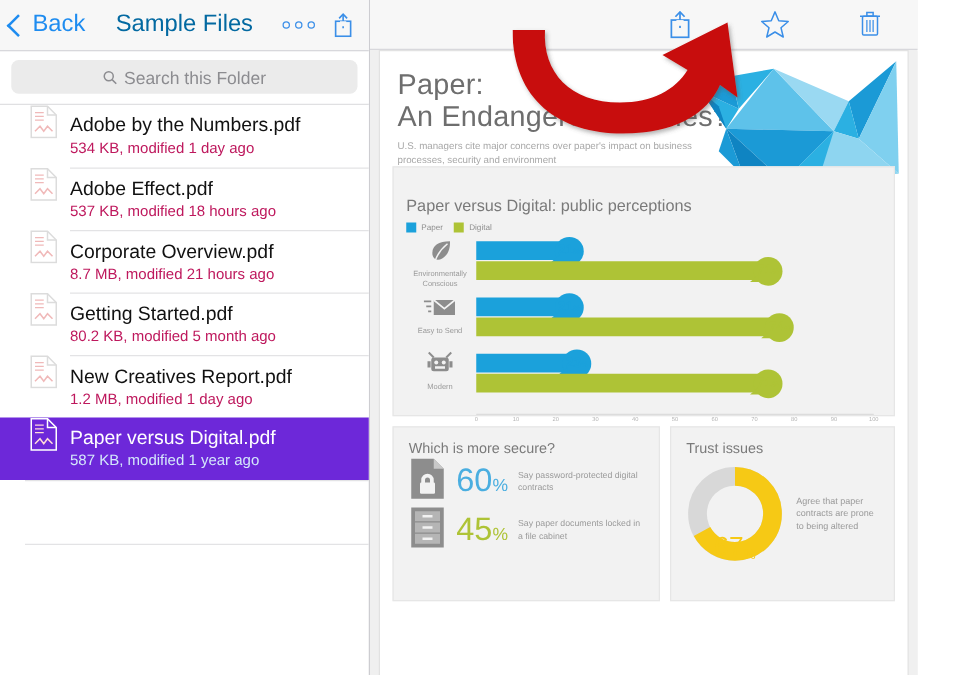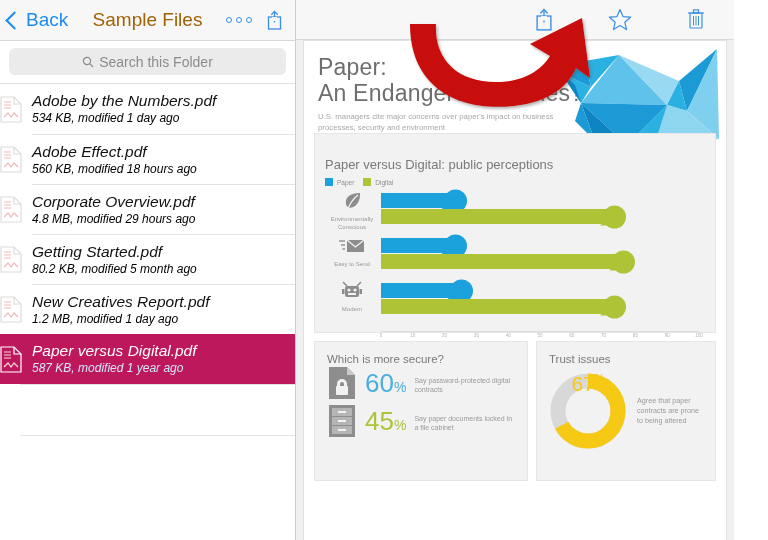--- a/index.html
+++ b/index.html
@@ -9,38 +9,38 @@
     background:#ffffff;
     -webkit-font-smoothing:antialiased;
   }
   .app{position:relative;width:768px;height:540px;display:flex;}
 
   
   .left{position:relative;width:296px;height:540px;background:#ffffff;border-right:1px solid #cdcdd1;box-sizing:border-box;}
   .nav-bar{height:40px;background:#f7f7f7;border-bottom:1px solid #d8d8dc;display:flex;align-items:center;position:relative;}
   .back-btn{display:flex;align-items:center;gap:3px;padding-left:8px;color:#1e8cf0;font-size:19px;cursor:pointer;}
   .chev{display:inline-block;width:11px;height:11px;border-left:2.6px solid #1e8cf0;border-bottom:2.6px solid #1e8cf0;transform:rotate(45deg);margin-right:2px;}
-  .nav-title{position:absolute;left:0;right:0;text-align:center;font-size:19px;color:#a16207;font-weight:400;pointer-events:none;}
+  .nav-title{position:absolute;left:0;right:0;text-align:center;font-size:19px;color:#0369a1;font-weight:400;pointer-events:none;}
   .nav-right{margin-left:auto;display:flex;align-items:center;gap:14px;padding-right:12px;z-index:2;}
   .dots{display:flex;gap:4px;align-items:center;}
   .dots i{display:block;width:6px;height:6px;border:1.3px solid #3b8fe8;border-radius:50%;box-sizing:border-box;}
   .share-ico{width:17px;height:20px;display:block;}
   .search-wrap{padding:7px 9px 8px 9px;background:#ffffff;}
   .search-box{height:27px;background:#ebebeb;border-radius:6px;display:flex;align-items:center;justify-content:center;gap:5px;color:#8c8c90;font-size:14px;}
   .mag{width:12px;height:12px;display:block;}
   .file-list{border-top:1px solid #e0e0e2;}
-  .row{height:50px;display:flex;align-items:center;padding-left:0;box-sizing:border-box;position:relative;cursor:pointer;background:#fff;font-style:italic;}
+  .row{height:50px;display:flex;align-items:flex-start;padding-left:24px;box-sizing:border-box;position:relative;cursor:pointer;background:#fff;}
   .row + .row .row-inner{border-top:1px solid #e3e3e5;}
   .row .row-inner{flex:1;height:100%;display:flex;flex-direction:column;justify-content:center;margin-left:10px;box-sizing:border-box;}
-  .row.sel{background:#be185d;}
+  .row.sel{background:#6d28d9;}
   .row.sel .row-inner{border-top:none;}
   .row.sel .fname{color:#fff;}
   .row.sel .fmeta{color:#d4e7fb;}
   .fname{font-size:15.5px;color:#111;line-height:18px;}
-  .fmeta{font-size:12px;color:#000000;line-height:15px;margin-top:1px;}
+  .fmeta{font-size:12px;color:#be185d;line-height:15px;margin-top:1px;}
   .pdf-ico{width:22px;height:27px;flex:0 0 22px;}
   .empty-row{height:50px;border-top:1px solid #e3e3e5;margin-left:20px;}
 
   
   .right{position:relative;width:438px;height:540px;background:#f0f0f0;}
   .tool-bar{height:40px;background:#f7f7f7;border-bottom:1px solid #d8d8dc;display:flex;align-items:center;justify-content:flex-end;gap:54px;padding-right:28px;box-sizing:border-box;}
   .tbi{cursor:pointer;display:block;}
   .doc-area{position:absolute;top:41px;left:0;right:0;bottom:0;background:#f0f0f0;padding:0 8px;box-sizing:border-box;}
   .doc-page{background:#fff;width:100%;height:100%;box-shadow:0 0 0 1px #e2e2e2;box-sizing:border-box;position:relative;overflow:hidden;}
 
@@ -77,21 +77,21 @@
   .sec-card{flex:1 1 auto;width:212px;padding:10px 12px;height:140px;box-sizing:border-box;}
   .trust-card{width:180px;padding:10px 12px;height:140px;box-sizing:border-box;}
   .card-h{font-size:11.5px;color:#7a7a7a;line-height:14px;}
   .stat{display:flex;align-items:center;gap:8px;}
   .stat-ico{flex:0 0 30px;}
   .big{font-size:26px;line-height:26px;font-weight:400;}
   .big .pc{font-size:14px;}
   .stat-txt{font-size:7px;line-height:9.5px;color:#9a9a9a;}
   .donut-wrap{display:flex;align-items:center;gap:10px;margin-top:6px;}
   .donut{position:relative;width:78px;height:78px;flex:0 0 78px;}
-  .donut-num{position:absolute;inset:0;display:flex;align-items:flex-start;justify-content:center;color:#f6c915;font-size:21px;}
+  .donut-num{position:absolute;inset:0;display:flex;align-items:flex-end;justify-content:center;color:#f6c915;font-size:21px;}
   .donut-num .pc{font-size:11px;}
   .trust-txt{font-size:7.2px;line-height:10px;color:#9a9a9a;}
 
   .arrow-ann{position:absolute;left:410px;top:-6px;width:230px;height:120px;pointer-events:none;z-index:50;}
 </style>
 </head>
 <body>
 
 <div class="app">
 
@@ -149,35 +149,35 @@
           <svg class="pdf-ico" viewBox="0 0 22 27">
             <path d="M1,1 H14 L21,8 V26 H1 Z" fill="none" stroke="#dcdcdc" stroke-width="1.2"></path>
             <path d="M14,1 V8 H21" fill="none" stroke="#dcdcdc" stroke-width="1.2"></path>
             <line x1="4" y1="6" x2="11" y2="6" stroke="#f0b9b9" stroke-width="1"></line>
             <line x1="4" y1="9" x2="11" y2="9" stroke="#f0b9b9" stroke-width="1"></line>
             <line x1="4" y1="12" x2="11" y2="12" stroke="#f0b9b9" stroke-width="1"></line>
             <path d="M4,21 L8,17 L11,21 L14,17 L18,21" fill="none" stroke="#f0b9b9" stroke-width="1.2"></path>
           </svg>
           <div class="row-inner">
             <div class="fname">Adobe Effect.pdf</div>
-            <div class="fmeta">560 KB, modified 18 hours ago</div>
+            <div class="fmeta">537 KB, modified 18 hours ago</div>
           </div>
         </div>
         <div class="row">
           <svg class="pdf-ico" viewBox="0 0 22 27">
             <path d="M1,1 H14 L21,8 V26 H1 Z" fill="none" stroke="#dcdcdc" stroke-width="1.2"></path>
             <path d="M14,1 V8 H21" fill="none" stroke="#dcdcdc" stroke-width="1.2"></path>
             <line x1="4" y1="6" x2="11" y2="6" stroke="#f0b9b9" stroke-width="1"></line>
             <line x1="4" y1="9" x2="11" y2="9" stroke="#f0b9b9" stroke-width="1"></line>
             <line x1="4" y1="12" x2="11" y2="12" stroke="#f0b9b9" stroke-width="1"></line>
             <path d="M4,21 L8,17 L11,21 L14,17 L18,21" fill="none" stroke="#f0b9b9" stroke-width="1.2"></path>
           </svg>
           <div class="row-inner">
             <div class="fname">Corporate Overview.pdf</div>
-            <div class="fmeta">4.8 MB, modified 29 hours ago</div>
+            <div class="fmeta">8.7 MB, modified 21 hours ago</div>
           </div>
         </div>
         <div class="row">
           <svg class="pdf-ico" viewBox="0 0 22 27">
             <path d="M1,1 H14 L21,8 V26 H1 Z" fill="none" stroke="#dcdcdc" stroke-width="1.2"></path>
             <path d="M14,1 V8 H21" fill="none" stroke="#dcdcdc" stroke-width="1.2"></path>
             <line x1="4" y1="6" x2="11" y2="6" stroke="#f0b9b9" stroke-width="1"></line>
             <line x1="4" y1="9" x2="11" y2="9" stroke="#f0b9b9" stroke-width="1"></line>
             <line x1="4" y1="12" x2="11" y2="12" stroke="#f0b9b9" stroke-width="1"></line>
             <path d="M4,21 L8,17 L11,21 L14,17 L18,21" fill="none" stroke="#f0b9b9" stroke-width="1.2"></path>

